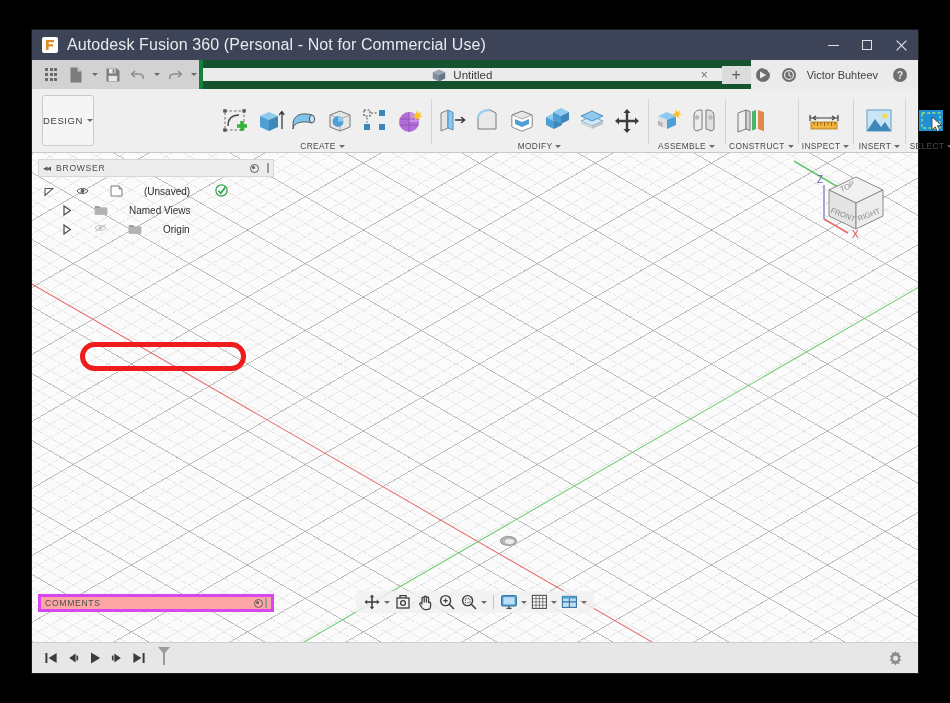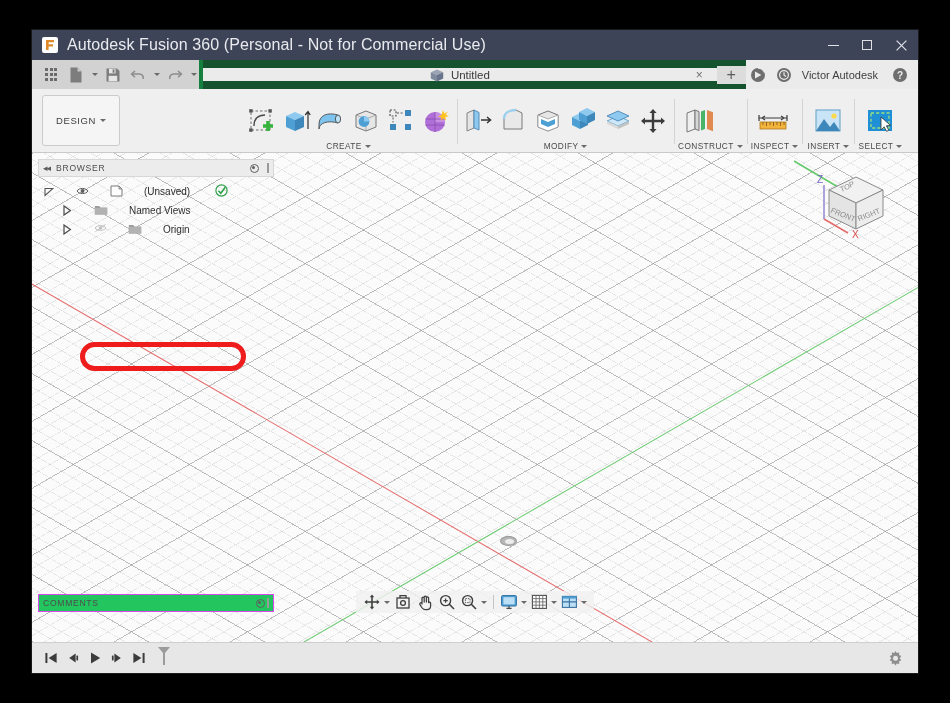--- a/index.html
+++ b/index.html
@@ -317,22 +317,22 @@
     pointer-events: none;
   }
 
   
   .viewcube { position: absolute; right: 16px; top: 6px; width: 108px; height: 95px; }
 
   
   .comments {
     position: absolute; left: 6px; bottom: 30px;
     width: 236px; height: 18px;
-    background: #22c55e;
-    border: 1px solid #d946ef;
+    background: #fca5a5;
+    border: 3px solid #d946ef;
     display: flex; align-items: center;
     padding: 0 4px;
   }
   .comments-title { font-size: 8.6px; color: #4d4d4d; letter-spacing: .7px; flex: 1; }
 
   
   .navbar {
     position: absolute; left: 50%; transform: translateX(-50%);
     bottom: 29px;
     height: 22px;
@@ -478,21 +478,21 @@
             <path d="M8 1 A7 7 0 0 1 14.6 5.4" fill="none" stroke="#ececec" stroke-width="1.4"></path>
           </svg>
         </div>
         <div class="round-ic">
           <svg width="16" height="16" viewBox="0 0 16 16">
             <circle cx="8" cy="8" r="7" fill="#6e6e6e"></circle>
             <circle cx="8" cy="8" r="4.4" fill="none" stroke="#ececec" stroke-width="1.2"></circle>
             <path d="M8 5.2 V8 L10 9.6" fill="none" stroke="#ececec" stroke-width="1.2"></path>
           </svg>
         </div>
-        <div class="user-name">Victor Autodesk</div>
+        <div class="user-name">Victor Buhteev</div>
         <div class="round-ic">
           <svg width="16" height="16" viewBox="0 0 16 16">
             <circle cx="8" cy="8" r="7" fill="#6e6e6e"></circle>
             <text x="8" y="11.7" font-size="10" font-family="Liberation Sans, sans-serif" fill="#ececec" text-anchor="middle" font-weight="bold">?</text>
           </svg>
         </div>
       </div>
     </div>
 
     <div class="ribbon">
@@ -608,20 +608,45 @@
                 <path d="M14 2 L17.6 6 H15.2 V12.8 H22 V10.4 L26 14 L22 17.6 V15.2 H15.2 V22 H17.6 L14 26 L10.4 22 H12.8 V15.2 H6 V17.6 L2 14 L6 10.4 V12.8 H12.8 V6 H10.4 Z" fill="#3c3c3c"></path>
               </svg>
             </div>
           </div>
           <div class="plabel">
             <span>MODIFY</span>
             <span class="caret-dn"></span>
           </div>
         </div>
 
+        <div class="panel">
+          <div class="row">
+            <div class="tool">
+              <svg width="30" height="28" viewBox="0 0 30 28">
+                <path d="M4 9 L13 5 L22 9 L13 13 Z" fill="#8ecaf0"></path>
+                <path d="M4 9 L13 13 V22 L4 18 Z" fill="#e0e0e0"></path>
+                <path d="M22 9 L13 13 V22 L22 18 Z" fill="#4e9fd4"></path>
+                <path d="M4 13.5 L8.6 15.8 V20.2 L4 18 Z" fill="#b8b8b8"></path>
+                <path d="M22 2 l1.3 3.2 L26.6 3.4 l-1.9 3 L28 7.4 l-3.3 .5 L25.2 11 l-2.8-2 L20.6 11.6 l.2-3.4 L18 7.3 l3.2-1Z" fill="#ffbe1c"></path>
+              </svg>
+            </div>
+            <div class="tool">
+              <svg width="30" height="28" viewBox="0 0 30 28">
+                <path d="M5 9 C5 4 9 3 11 3 L13 3 V22 L7 24 L5 22 Z" fill="#eeeeee" stroke="#7a7a7a" stroke-width="1"></path>
+                <path d="M17 3 L19 3 C21 3 25 4 25 9 V22 L23 24 L17 22 Z" fill="#e0e0e0" stroke="#7a7a7a" stroke-width="1"></path>
+                <path d="M8 8 a2.4 2.4 0 1 0 0.1 0" fill="#bbb"></path>
+                <path d="M21.5 8 a2.4 2.4 0 1 0 0.1 0" fill="#bbb"></path>
+              </svg>
+            </div>
+          </div>
+          <div class="plabel">
+            <span>ASSEMBLE</span>
+            <span class="caret-dn"></span>
+          </div>
+        </div>
 
         <div class="panel">
           <div class="row">
             <div class="tool" style="width:44px">
               <svg width="36" height="28" viewBox="0 0 36 28">
                 <path d="M5 6 L13 3 V22 L5 25 Z" fill="#efefef" stroke="#777" stroke-width="1"></path>
                 <path d="M13 3 L17 4.6 V23.6 L13 22 Z" fill="#d6d6d6" stroke="#777" stroke-width="1"></path>
                 <path d="M19 4.6 L23 3 V22 L19 23.6 Z" fill="#49b36a"></path>
                 <path d="M25 3 L31 5.2 V24.2 L25 22 Z" fill="#e08a4f"></path>
               </svg>

